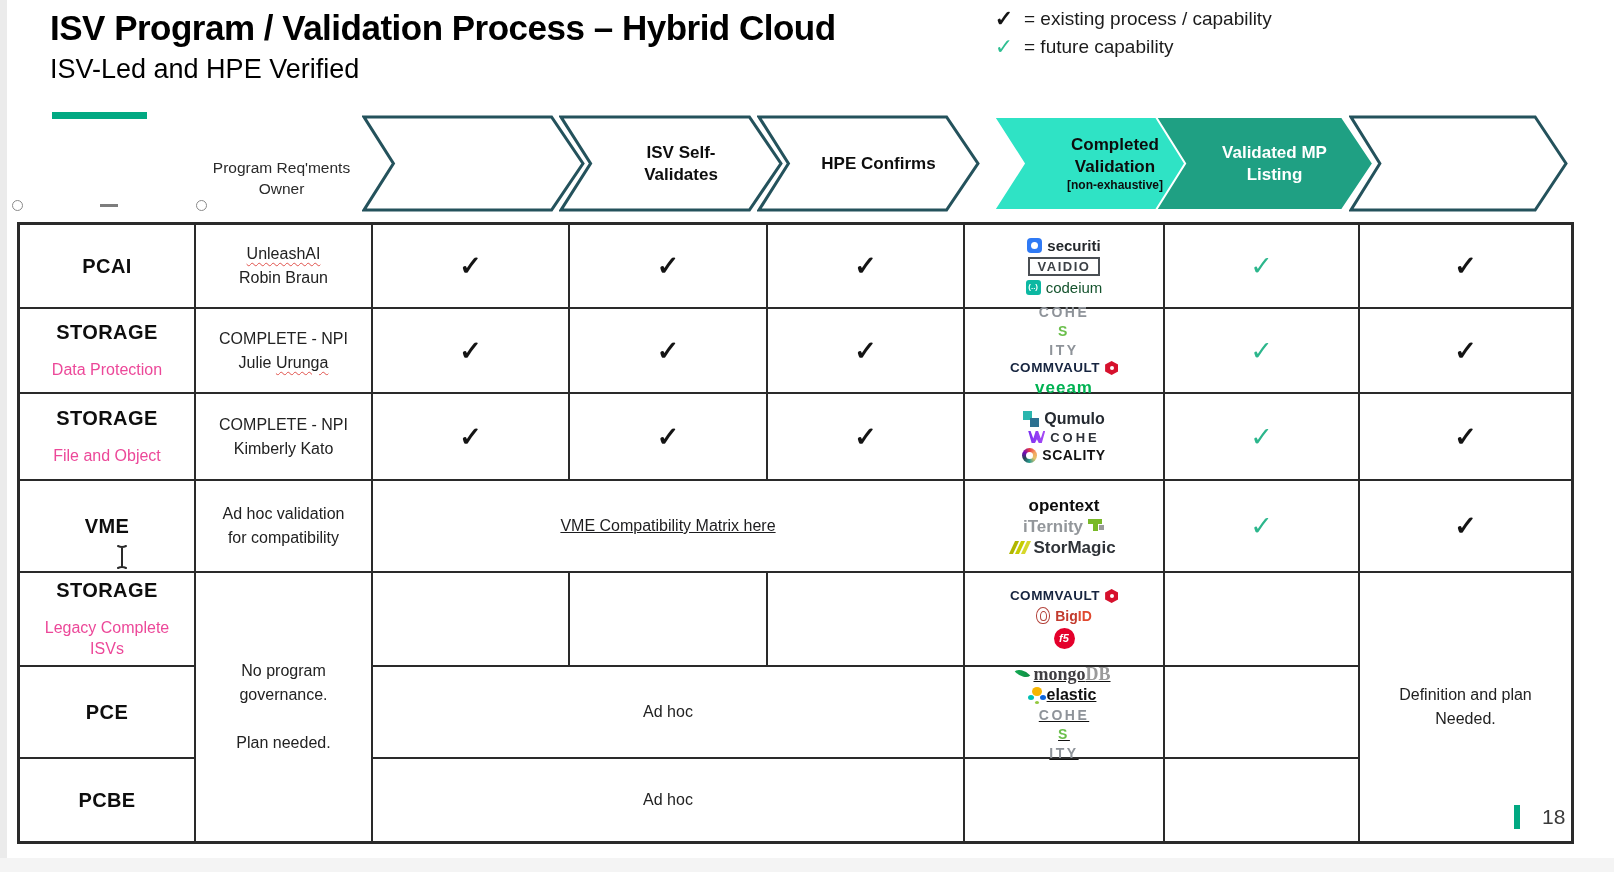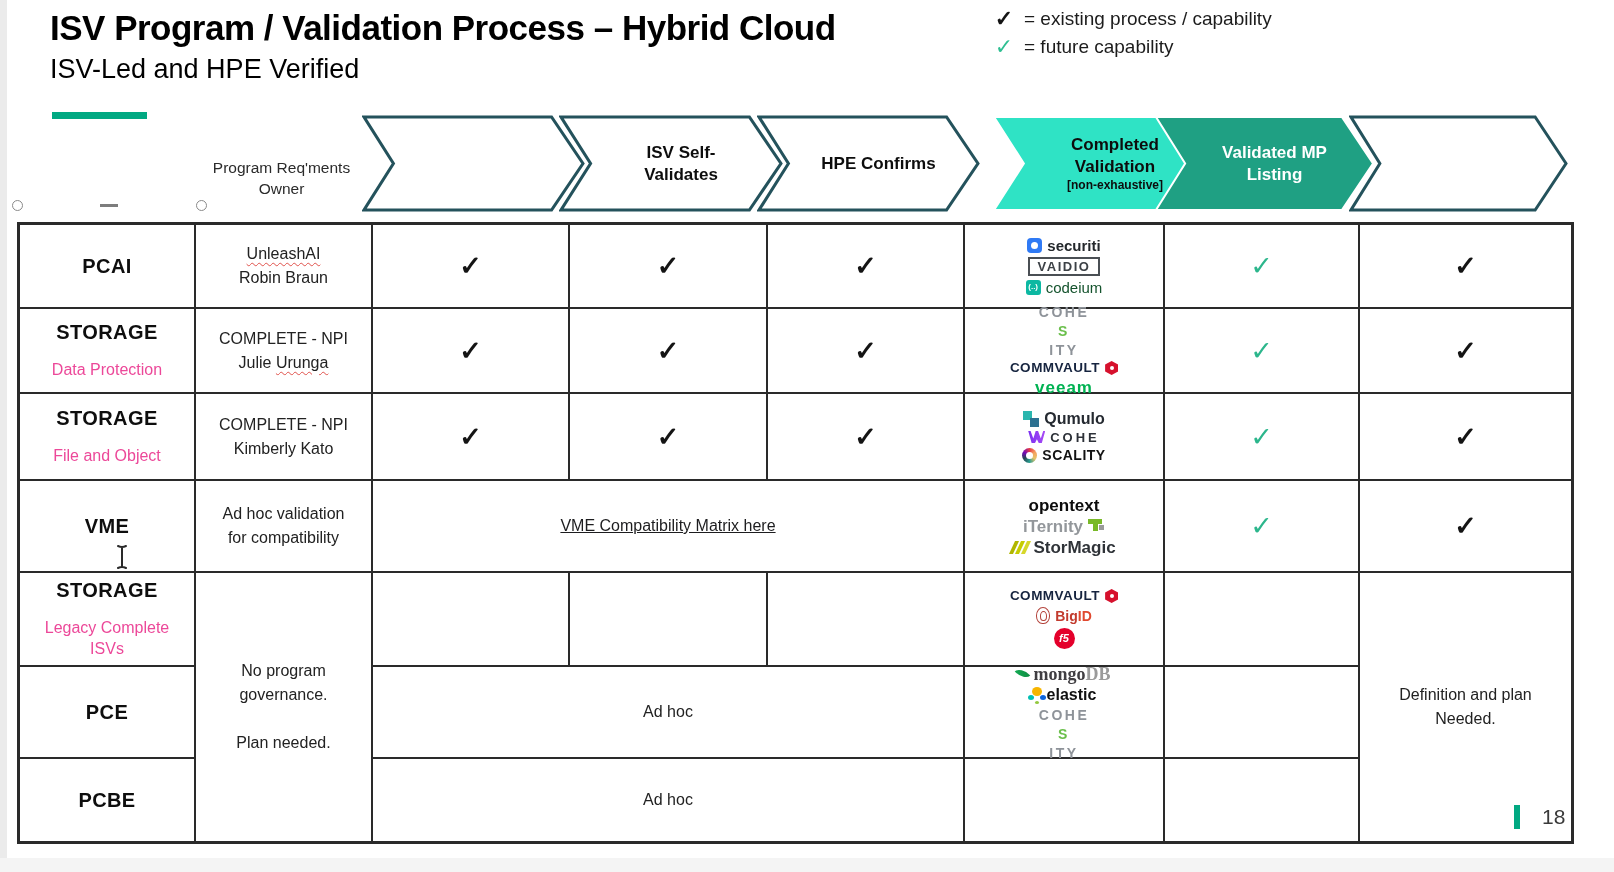--- a/index.html
+++ b/index.html
@@ -394,21 +394,21 @@
       <span>Needed.</span>
     </div>
   </div>
 
   <div class="cell" style="grid-area:6/1/7/2;">
     <div class="cat-title">PCE</div>
   </div>
   <div class="cell" style="grid-area:6/3/7/6;">
     <span class="adhoc">Ad hoc</span>
   </div>
-  <div class="cell logo-cell" style="grid-area:6/6/7/7;">
+  <div class="cell logo-cell" style="grid-area:6/6/7/7;text-decoration:underline;">
     <div class="logo">
       <span class="lg-mongo-leaf"></span>
       <span><span class="lg-mongo-a">mongo</span><span class="lg-mongo-b">DB</span></span>
     </div>
     <div class="logo">
       <span class="lg-elastic-icon"></span>
       <span class="lg-elastic-text">elastic</span>
     </div>
     <div class="logo lg-cohesity">
       <span>COHE</span>

